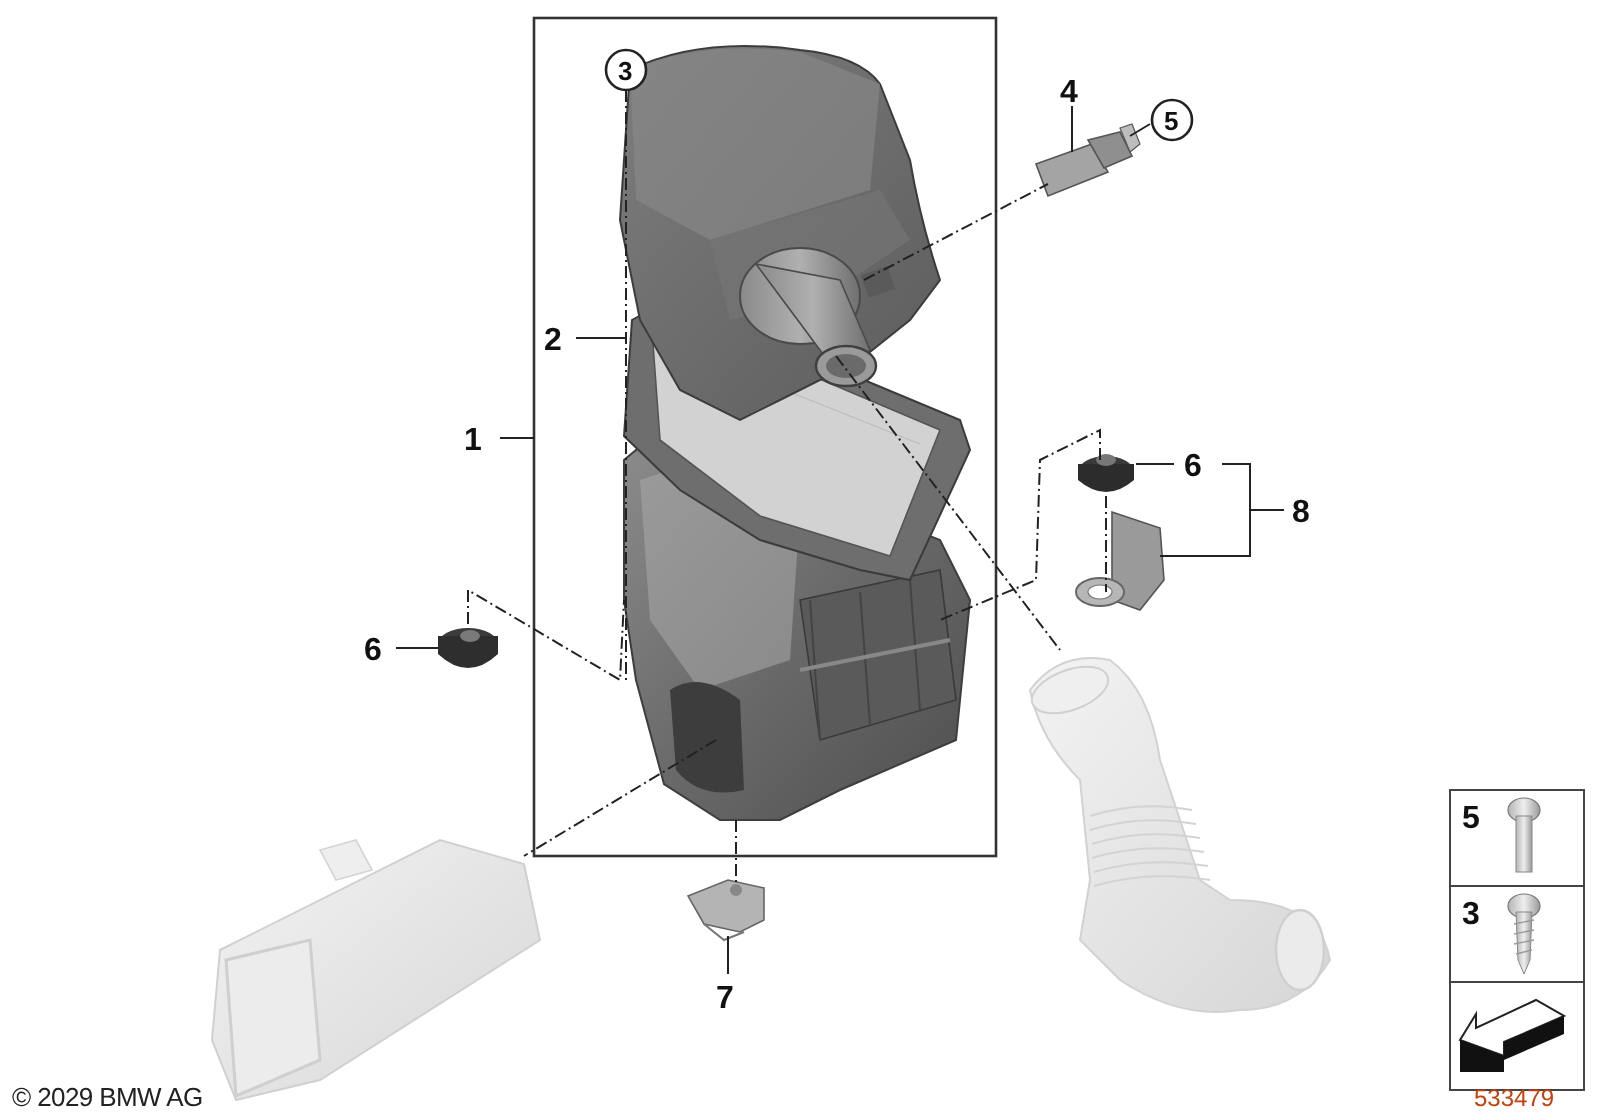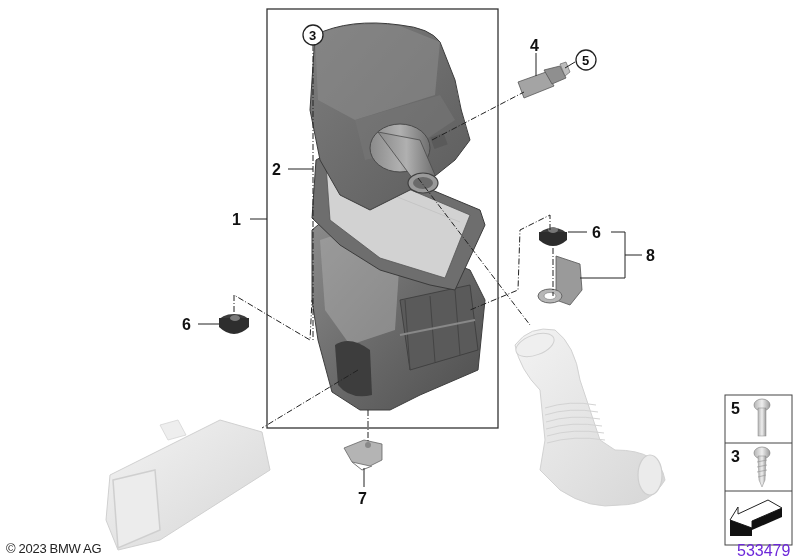--- a/index.html
+++ b/index.html
@@ -2,21 +2,21 @@
 <html><head>
 <meta charset="utf-8">
 <style>
   html, body { margin: 0; padding: 0; background: #ffffff; }
   body { width: 800px; height: 560px; position: relative; overflow: hidden;
          font-family: "Liberation Sans", sans-serif; }
   svg { position: absolute; left: 0; top: 0; }
   .num { font-family: "Liberation Sans", sans-serif; font-weight: bold; font-size: 16px; fill: #111; }
   .circ-num { font-family: "Liberation Sans", sans-serif; font-weight: bold; font-size: 13px; fill: #111; }
   .copyright { position: absolute; left: 6px; top: 541px; font-size: 13px; color: #222; letter-spacing: -0.3px; }
-  .diagram-id { position: absolute; left: 737px; top: 542px; font-size: 16px; color: #6d28d9; }
+  .diagram-id { position: absolute; left: 737px; top: 542px; font-size: 12px; color: #c2410c; }
 </style>
 </head>
 <body>
 
 <svg width="800" height="560" viewBox="0 0 800 560">
   <defs>
     <linearGradient id="gHousing" x1="0" y1="0" x2="1" y2="1">
       <stop offset="0" stop-color="#8c8c8c"></stop>
       <stop offset="0.5" stop-color="#6a6a6a"></stop>
       <stop offset="1" stop-color="#4e4e4e"></stop>
@@ -185,14 +185,14 @@
     </g>
 
     <g>
       <path d="M730,520 L738,507 L738,514 L768,500 L782,508 L752,521 L752,528 Z" fill="#fff" stroke="#222" stroke-width="1"></path>
       <path d="M752,521 L782,508 L782,517 L752,530 Z" fill="#111"></path>
       <path d="M730,520 L752,528 L752,536 L730,536 Z" fill="#111"></path>
     </g>
   </g>
 </svg>
 
-<div class="copyright">© 2023 BMW AG</div>
+<div class="copyright">© 2029 BMW AG</div>
 <div class="diagram-id">533479</div>
 
 </body></html>

